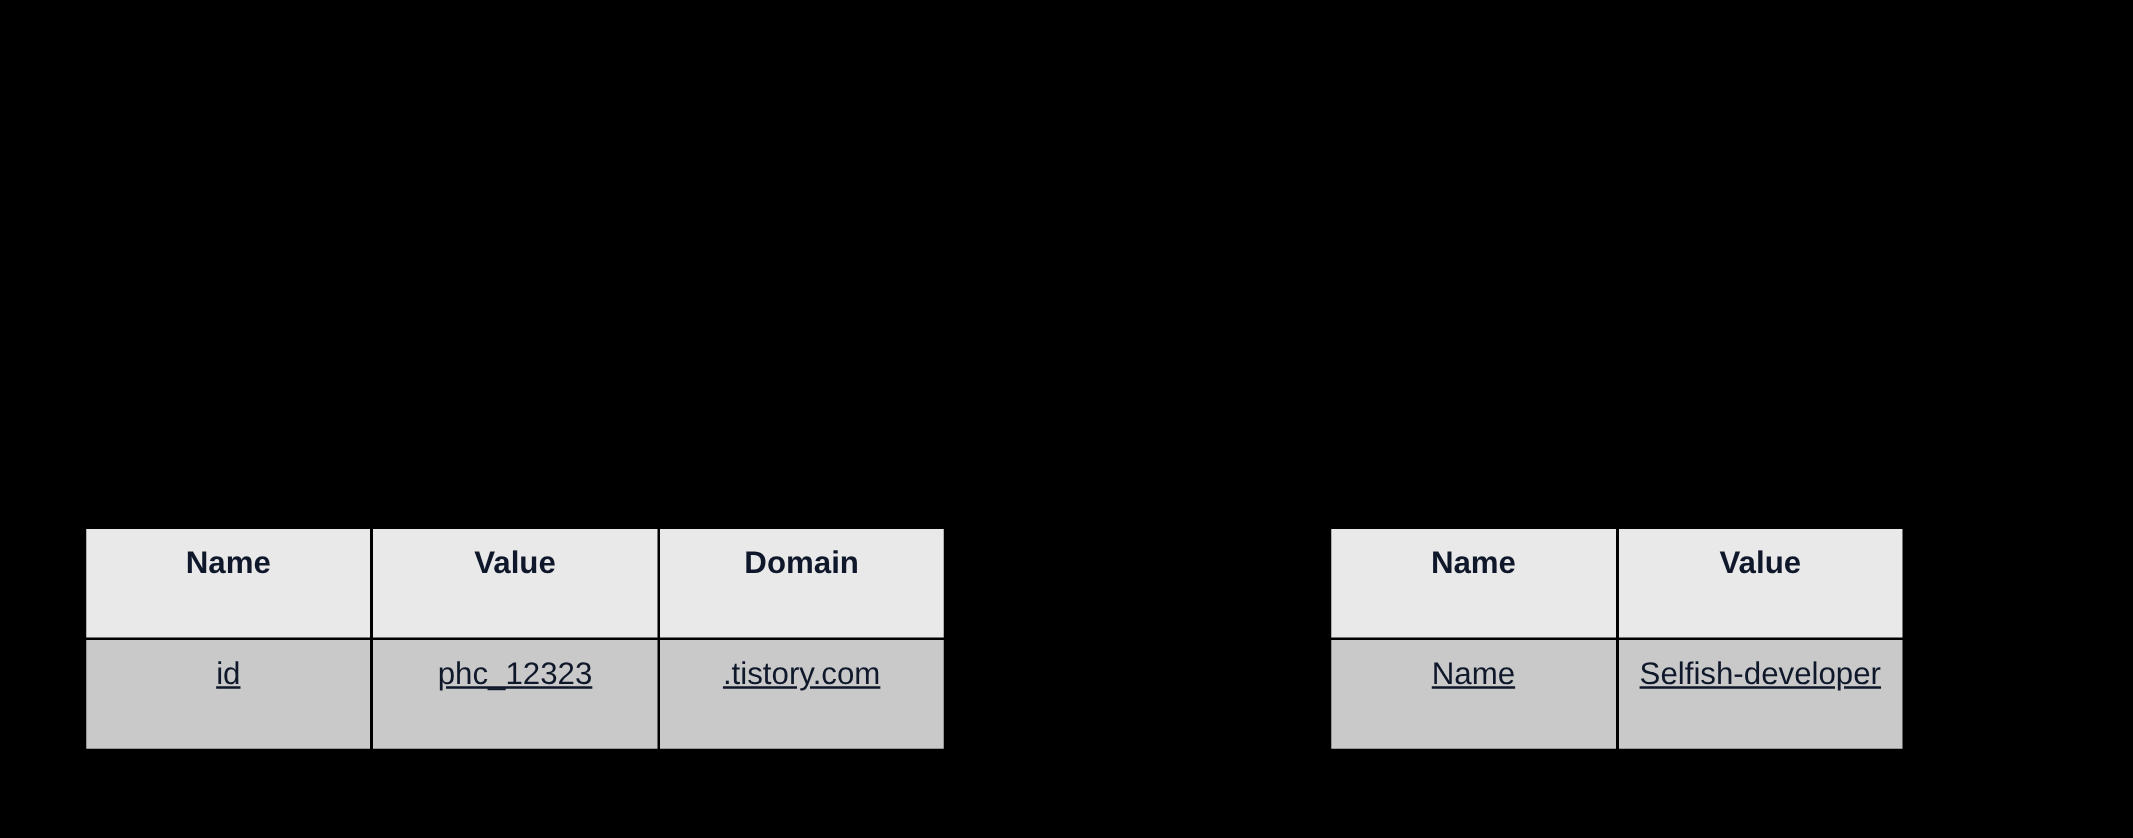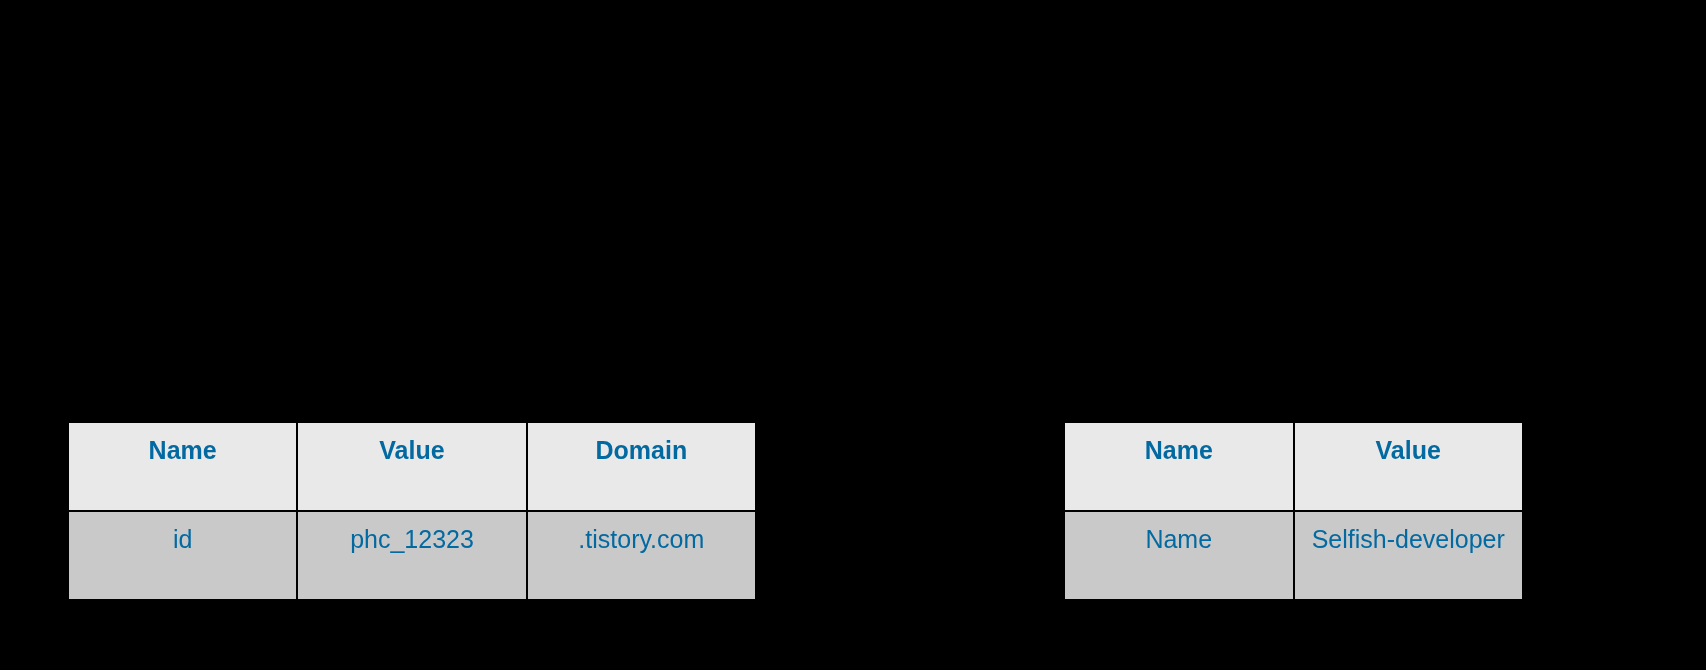--- a/index.html
+++ b/index.html
@@ -19,35 +19,36 @@
     position: absolute;
     border-collapse: collapse;
     table-layout: fixed;
   }
   table.grid th, table.grid td {
     border: 2px solid #000000;
     box-sizing: border-box;
     vertical-align: top;
     text-align: center;
     padding: 12px 6px 0 6px;
-    color: #0369a1;
+    color: #0f172a;
     font-size: 25px;
     line-height: 1.25;
     overflow: hidden;
     white-space: nowrap;
   }
   table.grid th {
     background: #e9e9e9;
     font-weight: bold;
     height: 89px;
   }
   table.grid td {
     background: #c9c9c9;
     font-weight: normal;
     height: 89px;
+    text-decoration: underline;
   }
   #left-table  { left: 67px;  top: 421px; width: 690px; }
   #right-table { left: 1063px; top: 421px; width: 461px; }
 </style>
 </head>
 <body>
 
 <div class="canvas">
 
   <table class="grid" id="left-table">

